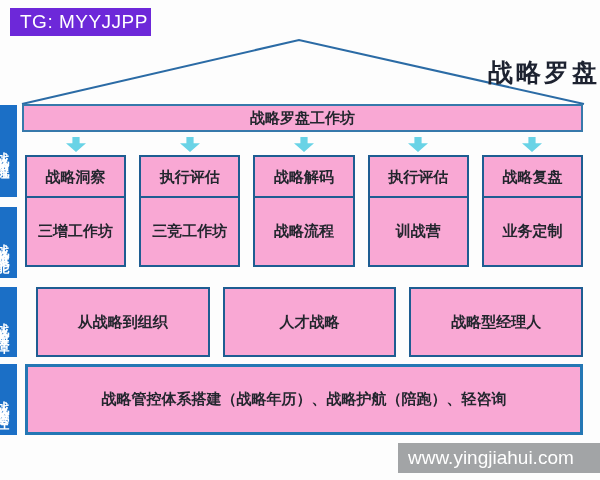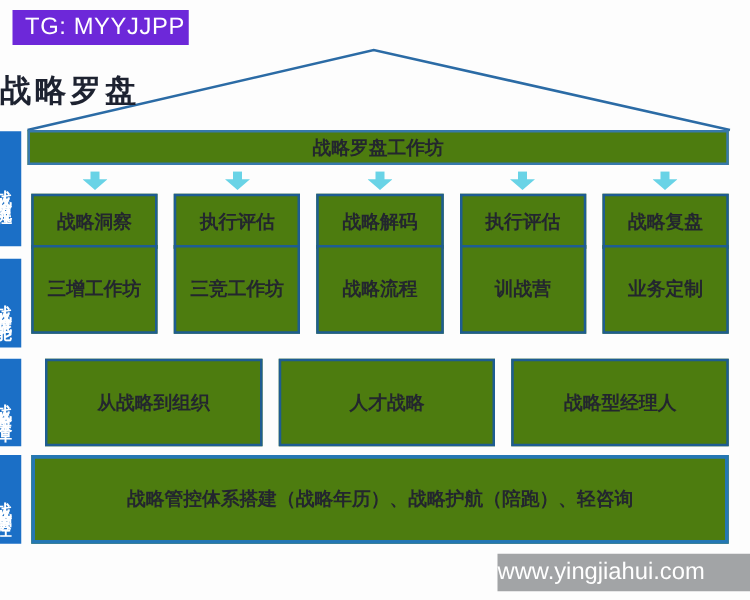--- a/index.html
+++ b/index.html
@@ -10,27 +10,27 @@
   .stage *{box-sizing:border-box;}
   
   .tg-tag{
     position:absolute;left:10px;top:8px;width:141px;height:28px;
     background:#6d28d9;color:#fff;font-size:19px;letter-spacing:.5px;
     display:flex;align-items:center;padding-left:10px;
   }
   
   .roof-svg{position:absolute;left:0;top:0;}
   .roof-title{
-    position:absolute;left:0;top:56px;width:600px;text-align:left;
+    position:absolute;left:0;top:56px;width:600px;text-align:right;
     font-family:"Liberation Serif",serif;font-weight:700;font-size:25px;
     color:#1d2230;letter-spacing:3px;
   }
   
   .box{
-    background:#4d7c0f;border:2px solid #1e5d92;display:flex;align-items:center;
+    background:#f9a8d4;border:2px solid #1e5d92;display:flex;align-items:center;
     justify-content:center;font-family:"Liberation Serif",serif;font-weight:700;
     color:#23262e;font-size:15px;text-align:center;
   }
   .banner{
     position:absolute;left:22px;top:104px;width:561px;height:28px;
     border:2px solid #3779ab;
   }
   
   .arrows{position:absolute;left:25px;top:137px;width:558px;display:flex;gap:12px;}
   .arrow-cell{flex:1;display:flex;justify-content:center;}
@@ -59,21 +59,21 @@
     transform:translateX(-6px);white-space:nowrap;
   }
   .bar-1{top:105px;height:92px;}
   .bar-2{top:207px;height:71px;}
   .bar-3{top:287px;height:70px;}
   .bar-4{top:364px;height:71px;}
   
   .watermark{
     position:absolute;left:398px;top:443px;width:202px;height:30px;
     background:rgba(154,156,158,.92);color:#fff;font-size:19px;
-    display:flex;align-items:center;padding-left:0;
+    display:flex;align-items:center;padding-left:10px;
   }
 </style>
 </head>
 <body>
 
 <div class="stage">
 
   <svg class="roof-svg" width="600" height="480">
     <polyline points="22,104 299,40 584,104" fill="none" stroke="#2b6ba5" stroke-width="2"></polyline>
   </svg>

